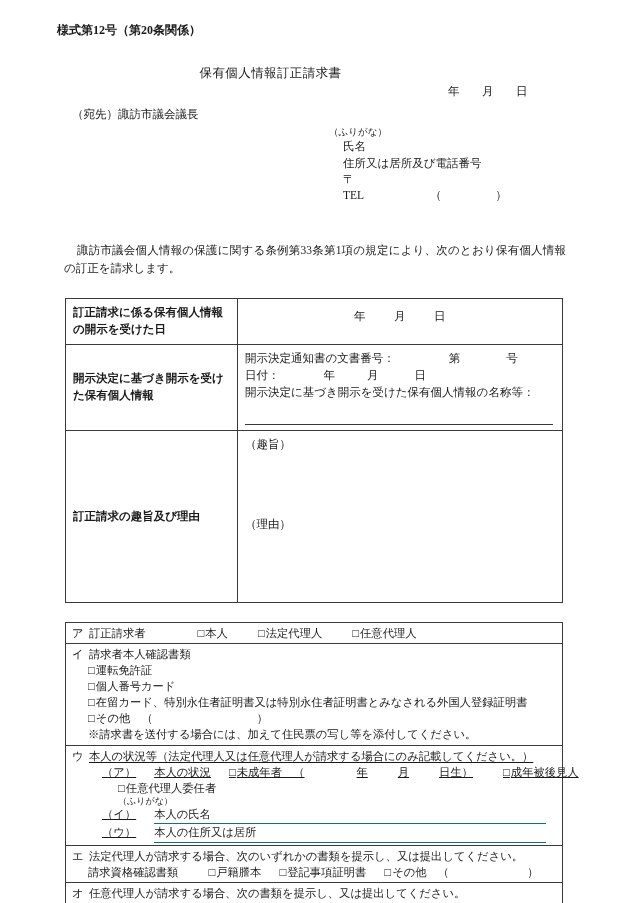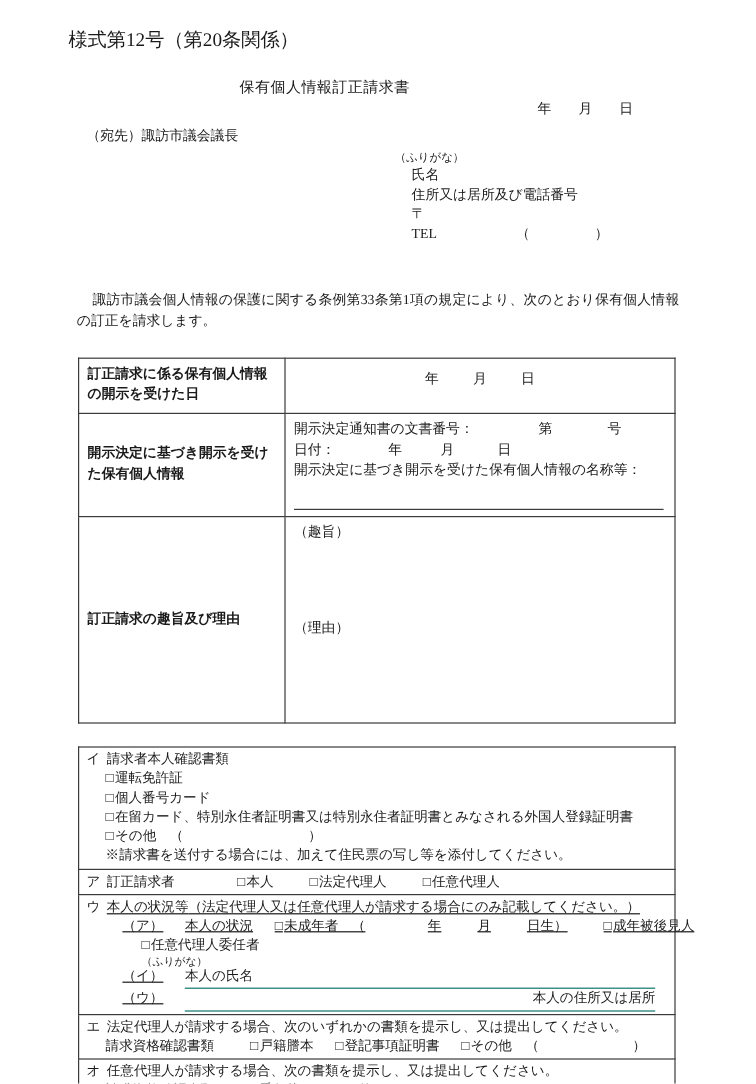--- a/index.html
+++ b/index.html
@@ -23,22 +23,23 @@
     height: 903px;
     box-sizing: border-box;
     padding: 0;
   }
 
   
   .form-no {
     position: absolute;
     left: 57px;
     top: 22px;
-    font-size: 16px;
+    font-size: 12px;
     white-space: nowrap;
+    font-weight: bold;
   }
   .doc-title {
     position: absolute;
     left: 0;
     top: 64px;
     width: 541px;
     text-align: center;
     font-size: 12.5px;
     letter-spacing: 0.4px;
   }
@@ -248,61 +249,61 @@
       </td>
     </tr>
   </tbody>
     </table>
 
   <table class="check-table">
     <tbody>
         <tr>
       <td>
         <div class="nowrap">
+          <span class="mk">ア</span><span>訂正請求者</span><span class="gap-lg"></span><span class="cb">本人</span><span class="gap-md"></span><span class="cb">法定代理人</span><span class="gap-md"></span><span class="cb">任意代理人</span>
+        </div>
+      </td>
+    </tr>
+    <tr>
+      <td>
+        <div class="nowrap">
           <span class="mk">イ</span><span>請求者本人確認書類</span>
         </div>
         <div class="ind1 nowrap">
           <span class="cb">運転免許証</span>
         </div>
         <div class="ind1 nowrap">
           <span class="cb">個人番号カード</span>
         </div>
         <div class="ind1 nowrap">
           <span class="cb">在留カード、特別永住者証明書又は特別永住者証明書とみなされる外国人登録証明書</span>
         </div>
         <div class="ind1 nowrap">
           <span class="cb">その他　（</span><span class="fill-paren"></span><span>）</span>
         </div>
         <div class="ind1 note-line">※請求書を送付する場合には、加えて住民票の写し等を添付してください。</div>
-      </td>
-    </tr>
-    <tr>
-      <td>
-        <div class="nowrap">
-          <span class="mk">ア</span><span>訂正請求者</span><span class="gap-lg"></span><span class="cb">本人</span><span class="gap-md"></span><span class="cb">法定代理人</span><span class="gap-md"></span><span class="cb">任意代理人</span>
-        </div>
       </td>
     </tr>
     <tr>
       <td>
         <div class="nowrap">
           <span class="mk">ウ</span><span class="uline">本人の状況等</span><span class="uline">（法定代理人又は任意代理人が請求する場合にのみ記載してください。）</span>
         </div>
         <div class="ind2 nowrap">
           <span>（ア）</span><span class="gap-sm"></span><span>本人の状況</span><span class="gap-sm"></span><span class="cb">未成年者　（</span><span class="gap-lg"></span><span>年</span><span class="gap-md"></span><span>月</span><span class="gap-md"></span><span>日生）</span><span class="gap-md"></span><span class="cb">成年被後見人</span>
         </div>
         <div class="ind3 nowrap">
           <span class="cb">任意代理人委任者</span>
         </div>
         <div class="ind3 furi-sm">（ふりがな）</div>
         <div class="ind2">
           <span>（イ）</span><span class="gap-sm"></span><span class="ruleline" style="display:inline-block;width:392px;"><span class="lbl">本人の氏名</span></span>
         </div>
         <div class="ind2">
-          <span>（ウ）</span><span class="gap-sm"></span><span class="ruleline" style="display:inline-block;width:392px;text-align:right;"><span class="lbl">本人の住所又は居所</span></span>
+          <span>（ウ）</span><span class="gap-sm"></span><span class="ruleline" style="display:inline-block;width:392px;"><span class="lbl">本人の住所又は居所</span></span>
         </div>
       </td>
     </tr>
     <tr>
       <td>
         <div class="nowrap">
           <span class="mk">エ</span><span>法定代理人が請求する場合、次のいずれかの書類を提示し、又は提出してください。</span>
         </div>
         <div class="ind1 nowrap">
           <span>請求資格確認書類</span><span class="gap-md"></span><span class="cb">戸籍謄本</span><span class="gap-sm"></span><span class="cb">登記事項証明書</span><span class="gap-sm"></span><span class="cb">その他　（</span><span class="fill-paren-sm"></span><span>）</span>

